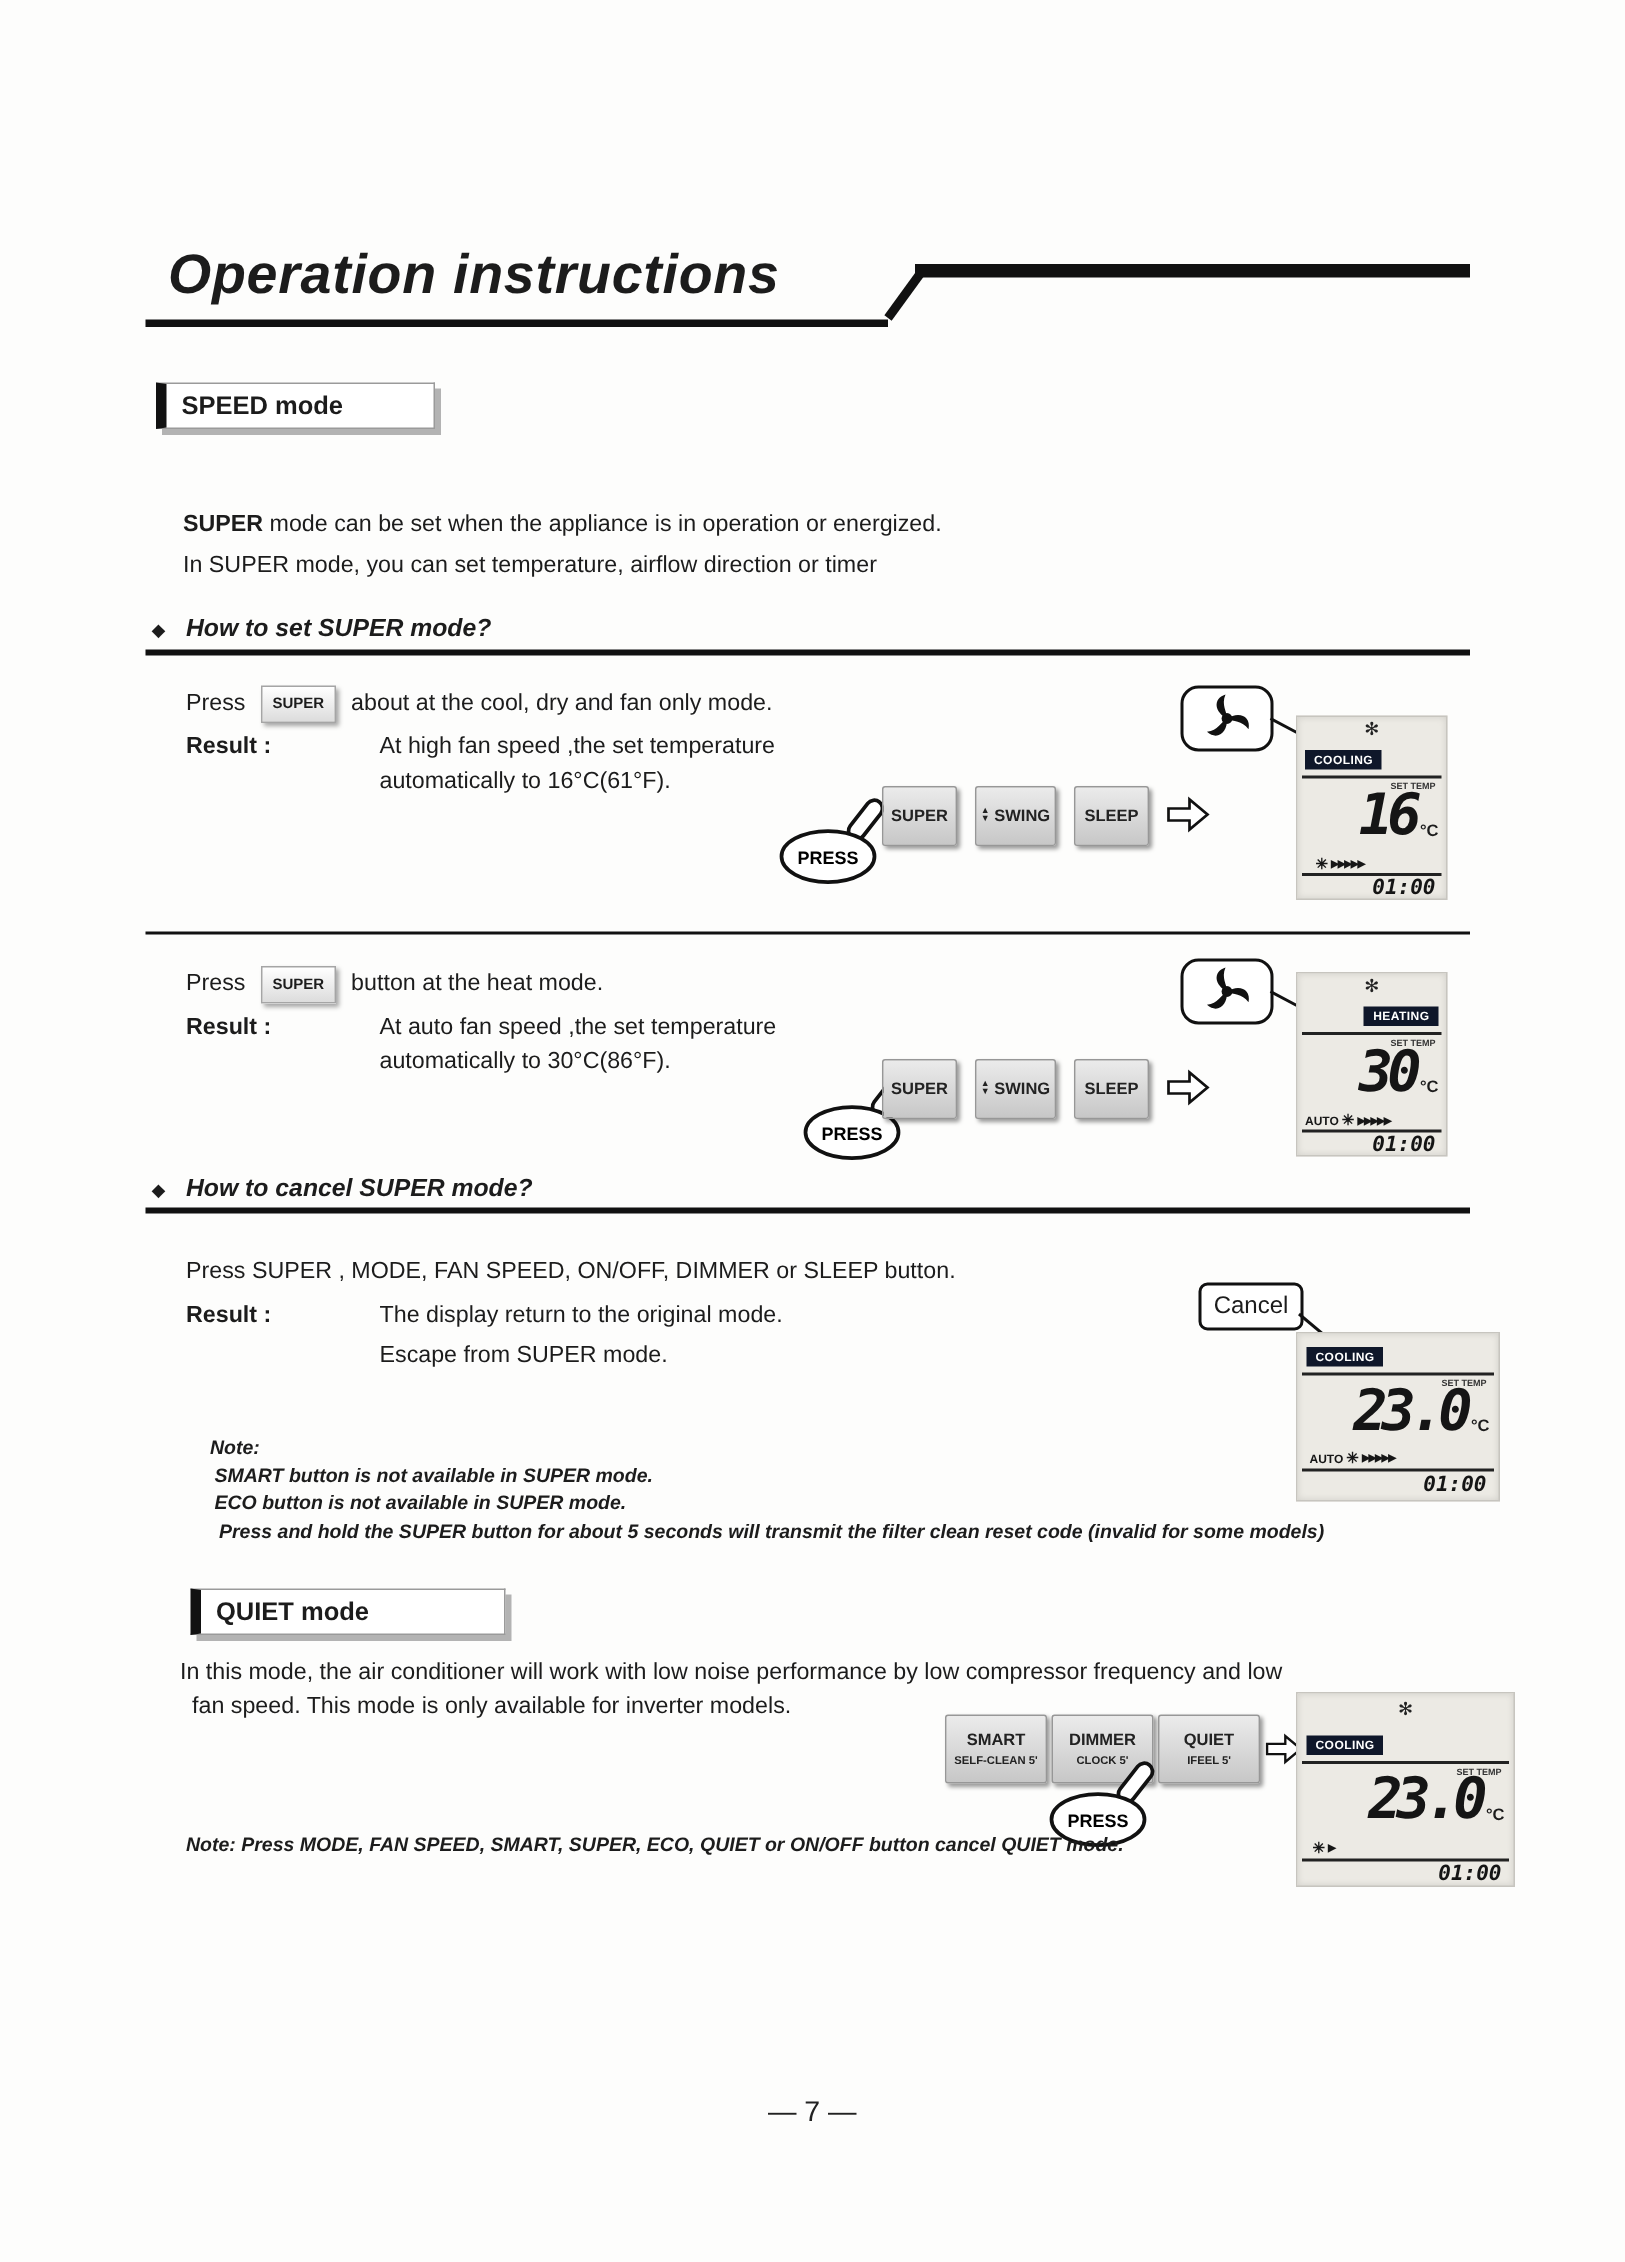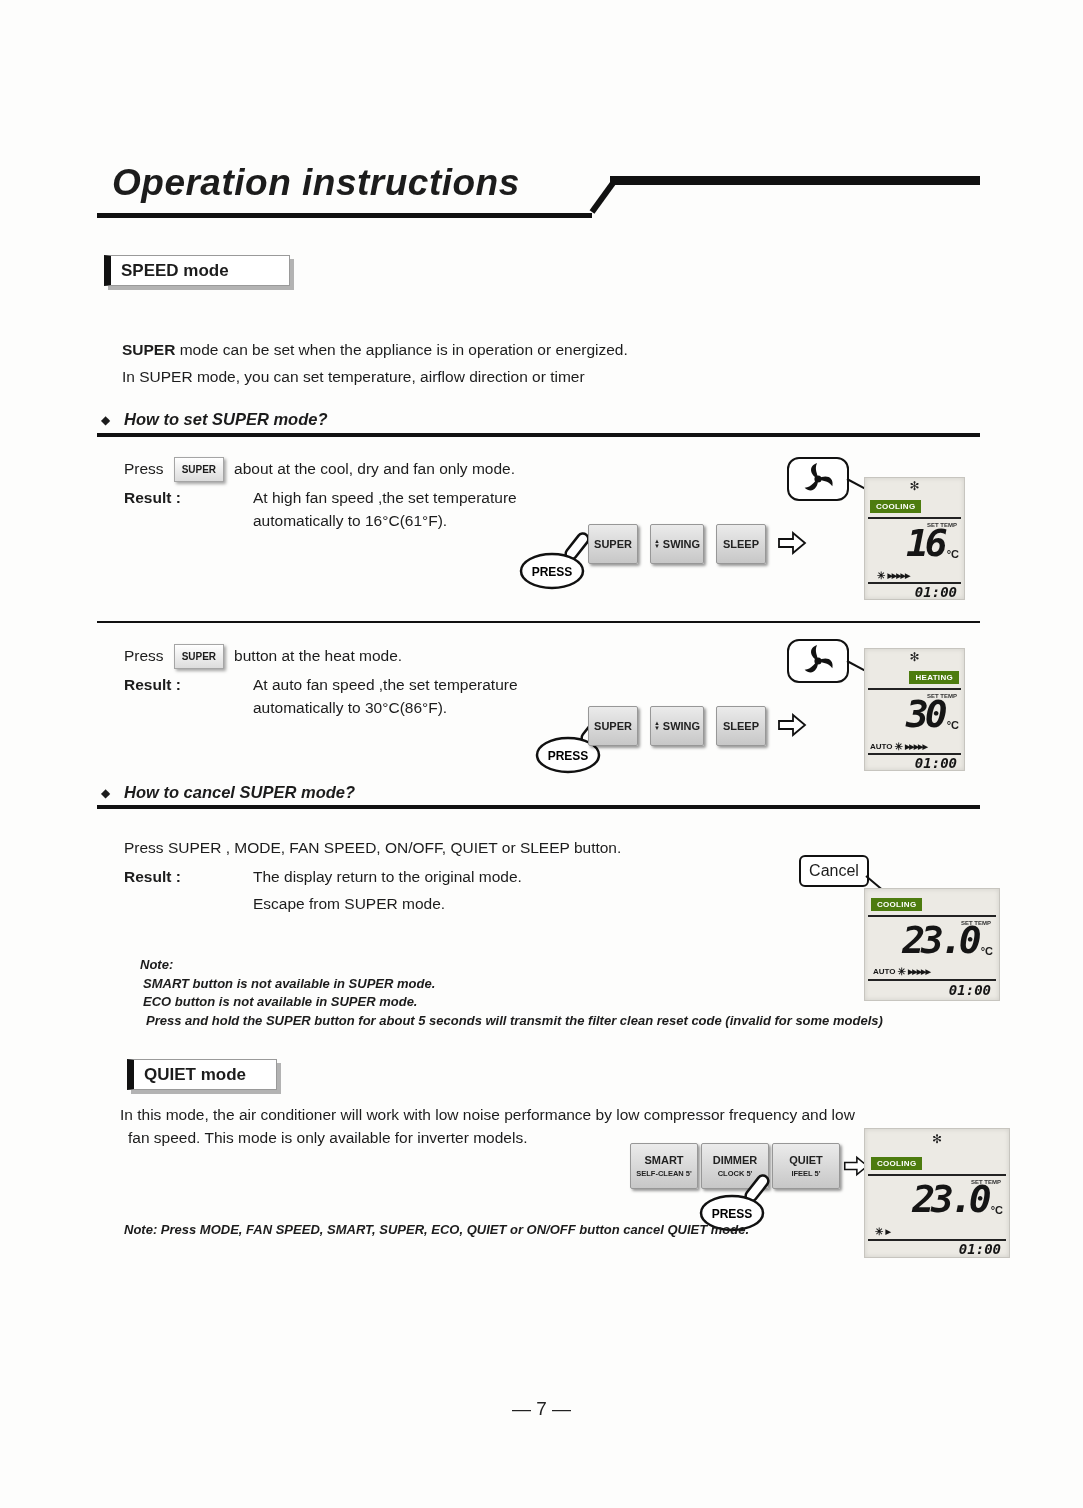--- a/index.html
+++ b/index.html
@@ -56,21 +56,21 @@
   .fanbox {
     border:2px solid #111; border-radius:12px; background:#fff;
     width:62px; height:44px; display:flex; align-items:center; justify-content:center;
   }
   .tail { position:absolute; background:#111; height:2px; transform-origin:left center; }
 
   
   .lcd { position:absolute; background:#eceae4; border:1px solid #c7c5bf; box-shadow:inset 0 0 5px rgba(0,0,0,.12); }
   .lcd > div { position:absolute; }
   .lcd .topicon { left:0; right:0; text-align:center; font-size:12px; color:#222; }
-  .lcd .badge { background:#4d7c0f; color:#fff; font-size:8px; font-weight:bold; padding:2px 6px; letter-spacing:.3px; }
+  .lcd .badge { background:#0f172a; color:#fff; font-size:8px; font-weight:bold; padding:2px 6px; letter-spacing:.3px; }
   .lcd .hline { left:3px; right:3px; height:2px; background:#222; }
   .lcd .settemp { font-size:6px; font-weight:bold; color:#333; }
   .seg { font-family:"DejaVu Sans Mono", monospace; font-style:italic; font-weight:bold; color:#151515; }
   .lcd .temp { display:flex; align-items:flex-end; }
   .lcd .temp .digits { font-size:38px; line-height:34px; letter-spacing:-4px; }
   .lcd .temp .unit { font-size:11px; font-weight:bold; font-family:"Liberation Sans",sans-serif; font-style:normal; margin-left:3px; }
   .lcd .fanrow { display:flex; align-items:center; gap:2px; font-weight:bold; color:#161616; }
   .lcd .fanrow .auto { font-size:8px; }
   .lcd .fanrow .fanglyph { font-size:10px; }
   .lcd .fanrow .bars { font-size:7px; letter-spacing:-1px; }
@@ -238,21 +238,21 @@
       <span class="bars">▶▶▶▶▶</span>
     </div>
     <div class="hline" style="top:104px;"></div>
     <div class="time seg" style="right:7px;top:106px;">01:00</div>
   </div>
 
   <div class="abs diamond" style="left:101px;top:786px;">◆</div>
   <div class="abs q-head nowrap" style="left:124px;top:783px;">How to cancel SUPER mode?</div>
   <div class="abs rule" style="left:97px;top:805px;width:883px;height:4px;"></div>
 
-  <div class="abs body-text nowrap" style="left:124px;top:839px;">Press  SUPER , MODE, FAN SPEED, ON/OFF, QUIET or SLEEP button.</div>
+  <div class="abs body-text nowrap" style="left:124px;top:839px;">Press  SUPER , MODE, FAN SPEED, ON/OFF, DIMMER or SLEEP button.</div>
   <div class="abs result-label" style="left:124px;top:868px;">Result :</div>
   <div class="abs body-text nowrap" style="left:253px;top:868px;">The display return to the original mode.</div>
   <div class="abs body-text nowrap" style="left:253px;top:895px;">Escape from SUPER mode.</div>
 
   <div class="abs cancel-bubble" style="left:799px;top:855px;width:70px;height:32px;">Cancel</div>
   <div class="tail" style="left:866px;top:875px;width:24px;transform:rotate(40deg);"></div>
 
   <div class="lcd" style="left:864px;top:888px;width:136px;height:113px;">
     <div class="badge" style="left:6px;top:9px;">COOLING</div>
     <div class="hline" style="top:26px;"></div>
@@ -268,21 +268,21 @@
     </div>
     <div class="hline" style="top:90px;"></div>
     <div class="time seg" style="right:8px;top:93px;">01:00</div>
   </div>
 
   <div class="abs note-sm nowrap" style="left:140px;top:957px;">Note:</div>
   <div class="abs note-sm nowrap" style="left:143px;top:976px;">SMART button is not available in SUPER  mode.</div>
   <div class="abs note-sm nowrap" style="left:143px;top:994px;">ECO button is not available in SUPER mode.</div>
   <div class="abs note-sm nowrap" style="left:146px;top:1013px;">Press and hold  the  SUPER  button for about 5 seconds will transmit the filter clean reset code (invalid for some models)</div>
 
-  <div class="abs sec-header" style="left:127px;top:1059px;width:150px;height:31px;">
+  <div class="abs sec-header" style="left:127px;top:1059px;width:210px;height:31px;">
     <span>QUIET mode</span>
   </div>
 
   <div class="abs body-text nowrap" style="left:120px;top:1106px;">In this mode, the air conditioner will work with low noise performance by low compressor frequency and low</div>
   <div class="abs body-text nowrap" style="left:128px;top:1129px;">fan speed. This mode is only available for inverter models.</div>
 
   <div class="remote-btn2" style="left:630px;top:1143px;">
     <span class="t">SMART</span>
     <span class="b">SELF-CLEAN 5'</span>
   </div>

